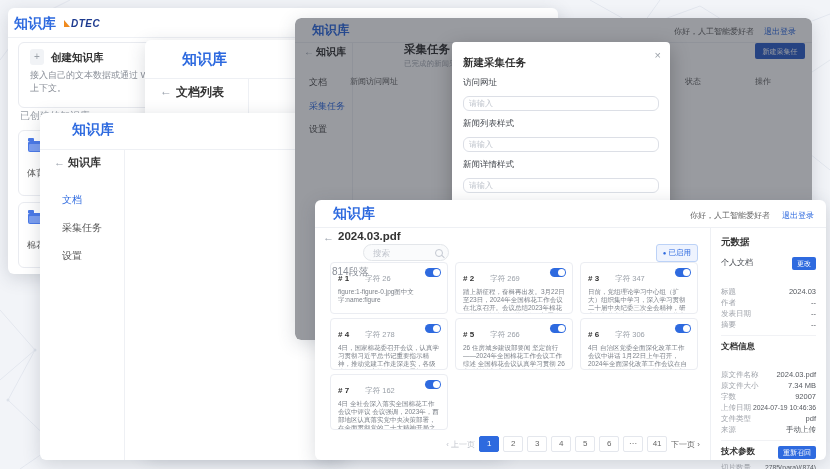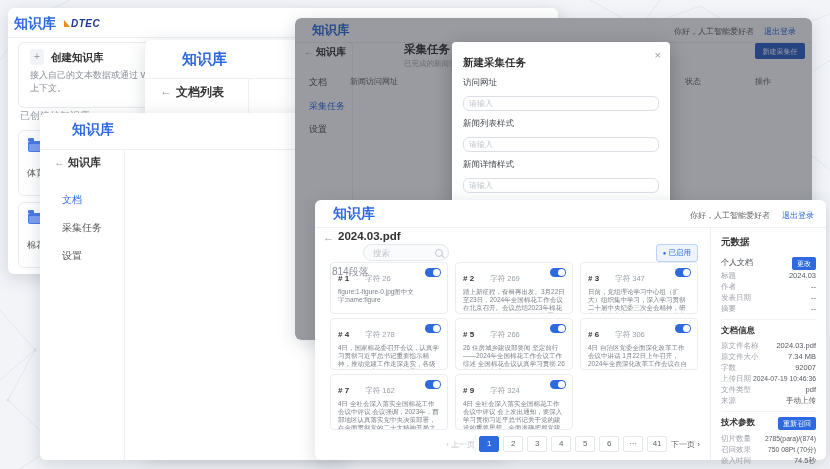--- a/index.html
+++ b/index.html
@@ -184,60 +184,59 @@
   <span class="filter-btn"><span style="font-size:6px">●</span> <span>已启用</span></span>
 
   <div class="grid">
     <article class="pcard"><span class="cid"># 1</span><span class="cch">字符 26</span><span class="tg"></span><p class="ptext">figure:1-figure-0.jpg图中文字:name:figure</p></article>
     <article class="pcard"><span class="cid"># 2</span><span class="cch">字符 269</span><span class="tg"></span><p class="ptext">踏上新征程，奋楫再出发。3月22日至23日，2024年全国棉花工作会议在北京召开。会议总结2023年棉花工作，分析当前形势任务，部署今年重点任务，坚定发展信心，保持战略定力，提出做好今年高质量发展与现代化建设的目标任务，牢牢把握…</p></article>
     <article class="pcard"><span class="cid"># 3</span><span class="cch">字符 347</span><span class="tg"></span><p class="ptext">日前，党组理论学习中心组（扩大）组织集中学习，深入学习贯彻二十届中央纪委三次全会精神，研究贯彻落实意见，学习《中国共产党纪律处分条例》。学习贯彻刊发国家棉花专委局党组书记、局长，中国棉花总公司党组领导班子成员和国家棉花专委局党组成…</p></article>
     <article class="pcard"><span class="cid"># 4</span><span class="cch">字符 278</span><span class="tg"></span><p class="ptext">4日，国家棉花委召开会议，认真学习贯彻习近平总书记重要指示精神，推动党建工作走深走实，各级党组织要提高站位、统一思想，坚持问题导向，推进行业深入学习，夯实基层基础。科技创新引领发展变革，《中国棉业专辑》（第1期）…</p></article>
     <article class="pcard"><span class="cid"># 5</span><span class="cch">字符 266</span><span class="tg"></span><p class="ptext">26 住房城乡建设部要闻 坚定前行——2024年全国棉花工作会议工作综述 全国棉花会议认真学习贯彻 26 字精神以高质量发展为目标，坚持 31 一系列部署落实全面深入，产业持续强化 94 项重点任务从严落实全过程各方面，促进 96 文化活力提升凝聚发展力量…</p></article>
     <article class="pcard"><span class="cid"># 6</span><span class="cch">字符 306</span><span class="tg"></span><p class="ptext">4日 自治区党委全面深化改革工作会议中讲话 1月22日上午召开，2024年全面深化改革工作会议在自治区召开，会议强调要以习近平新时代中国特色社会主义思想为指导，全面贯彻落实党的二十大、二十届二中全会和中央经济工作会议精神，扎实推进工业现代化…</p></article>
     <article class="pcard"><span class="cid"># 7</span><span class="cch">字符 162</span><span class="tg"></span><p class="ptext">4日 全社会深入落实全国棉花工作会议中评议 会议强调，2023年，西部地区认真落实党中央决策部署，在全面贯彻党的二十大精神开局之年，扎实开展主题教育，讲政治、顾大局、勇担当、善作为，…</p></article>
-    <article class="pcard"><span class="cid"># 9</span><span class="cch">字符 324</span><span class="tg"></span><p class="ptext">4日 全社会深入落实全国棉花工作会议中评议 会上发出通知，要深入学习贯彻习近平总书记关于党的建设的重要思想，全面准确把握党建总要求，一刻不停推进全面从严治党，以高质量党建引领保障高质量发展，更好发挥党的政治优势、组织优势，凝聚…</p></article>
   </div>
 
   <div class="pager">
     <span class="pnav">‹ 上一页</span>
     <span class="pg act">1</span>
     <span class="pg">2</span>
     <span class="pg">3</span>
     <span class="pg">4</span>
     <span class="pg">5</span>
     <span class="pg">6</span>
     <span class="pg">···</span>
     <span class="pg">41</span>
     <span class="pnext">下一页 ›</span>
   </div>
 
   <aside class="meta">
     <div class="msec" style="font-size:9.5px;margin-bottom:8px">元数据</div>
-    <div class="mrow" style="margin-bottom:0">
+    <div class="mrow" style="margin-bottom:16px">
       <span style="color:#44484f;font-size:8px">个人文档</span>
       <button class="chip">更改</button>
     </div>
     <div class="mrow">
         <span class="ml">标题</span>
         <span class="mv">2024.03</span>
       </div>
     <div class="mrow">
         <span class="ml">作者</span>
         <span class="mv">--</span>
       </div>
     <div class="mrow">
         <span class="ml">发表日期</span>
         <span class="mv">--</span>
       </div>
     <div class="mrow">
         <span class="ml">摘要</span>
         <span class="mv">--</span>
       </div>
     <hr class="mhr">
-    <div class="msec" style="margin-bottom:3px">文档信息</div>
+    <div class="msec" style="margin-bottom:16px">文档信息</div>
     <div class="mrow">
         <span class="ml">原文件名称</span>
         <span class="mv">2024.03.pdf</span>
       </div>
     <div class="mrow">
         <span class="ml">原文件大小</span>
         <span class="mv">7.34 MB</span>
       </div>
     <div class="mrow">
         <span class="ml">字数</span>

